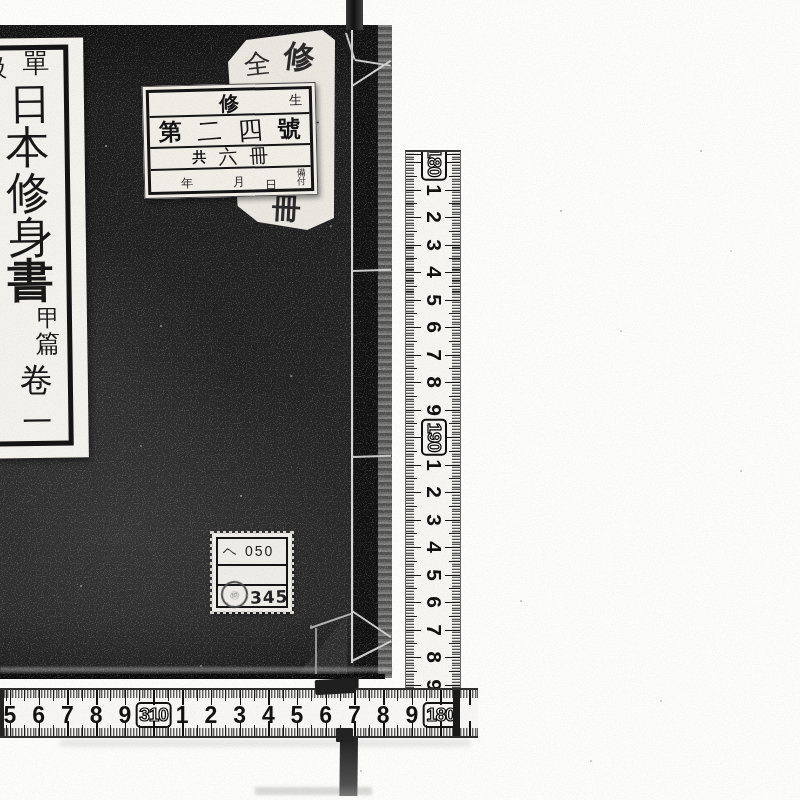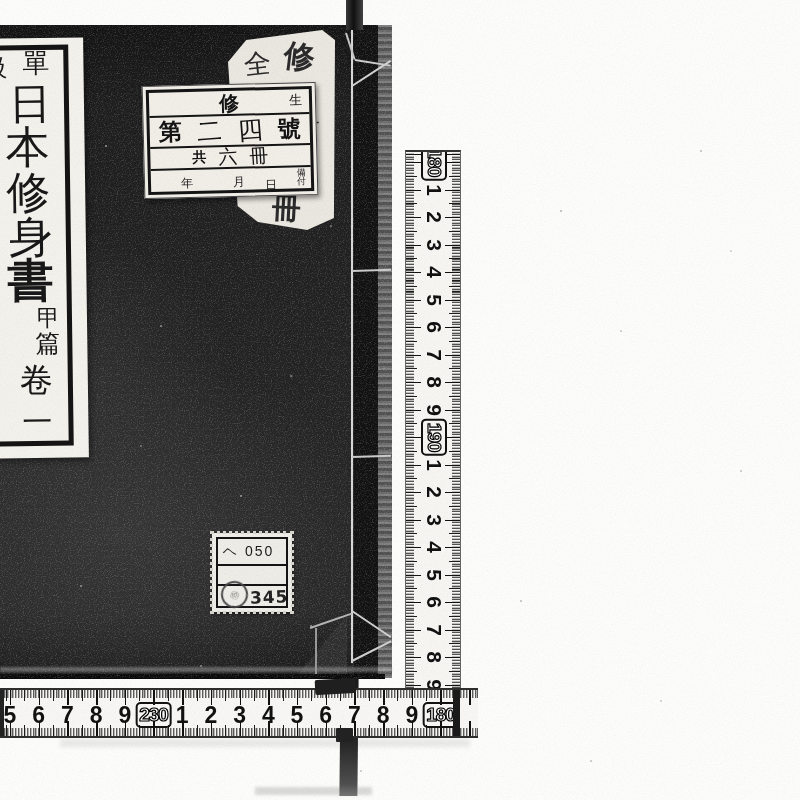--- a/index.html
+++ b/index.html
@@ -290,21 +290,21 @@
     <div class="ht ht-b-5"></div>
     <div class="ht ht-b-cm"></div>
     <div class="ruler-end"></div>
     <div class="ruler-edge-sliver"></div>
     <div style="position:absolute;inset:0;">
         <span class="rnum h" style="left: 10px;">5</span>
         <span class="rnum h" style="left: 38.7px;">6</span>
         <span class="rnum h" style="left: 67.4px;">7</span>
         <span class="rnum h" style="left: 96.1px;">8</span>
         <span class="rnum h" style="left: 124.8px;">9</span>
-        <span class="rnum h boxed" style="left: 153.5px;">230</span>
+        <span class="rnum h boxed" style="left: 153.5px;">310</span>
         <span class="rnum h" style="left: 182.2px;">1</span>
         <span class="rnum h" style="left: 210.9px;">2</span>
         <span class="rnum h" style="left: 239.6px;">3</span>
         <span class="rnum h" style="left: 268.3px;">4</span>
         <span class="rnum h" style="left: 297px;">5</span>
         <span class="rnum h" style="left: 325.7px;">6</span>
         <span class="rnum h" style="left: 354.4px;">7</span>
         <span class="rnum h" style="left: 383.1px;">8</span>
         <span class="rnum h" style="left: 411.8px;">9</span>
         <span class="rnum h boxed" style="left: 440.5px;">180</span>

